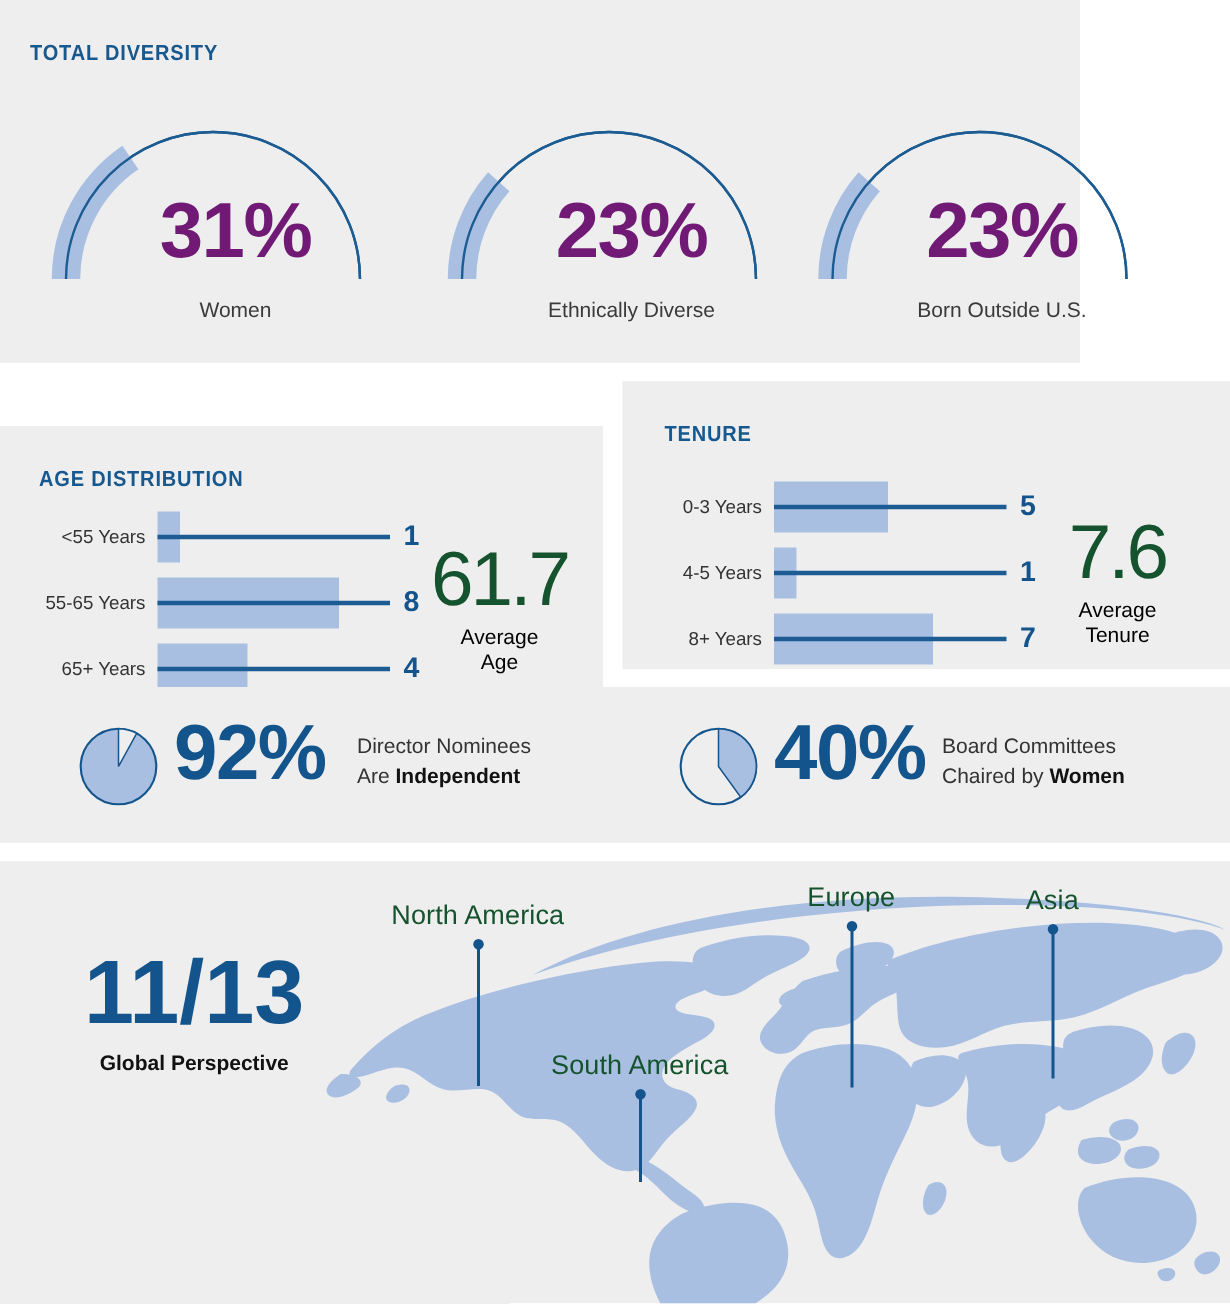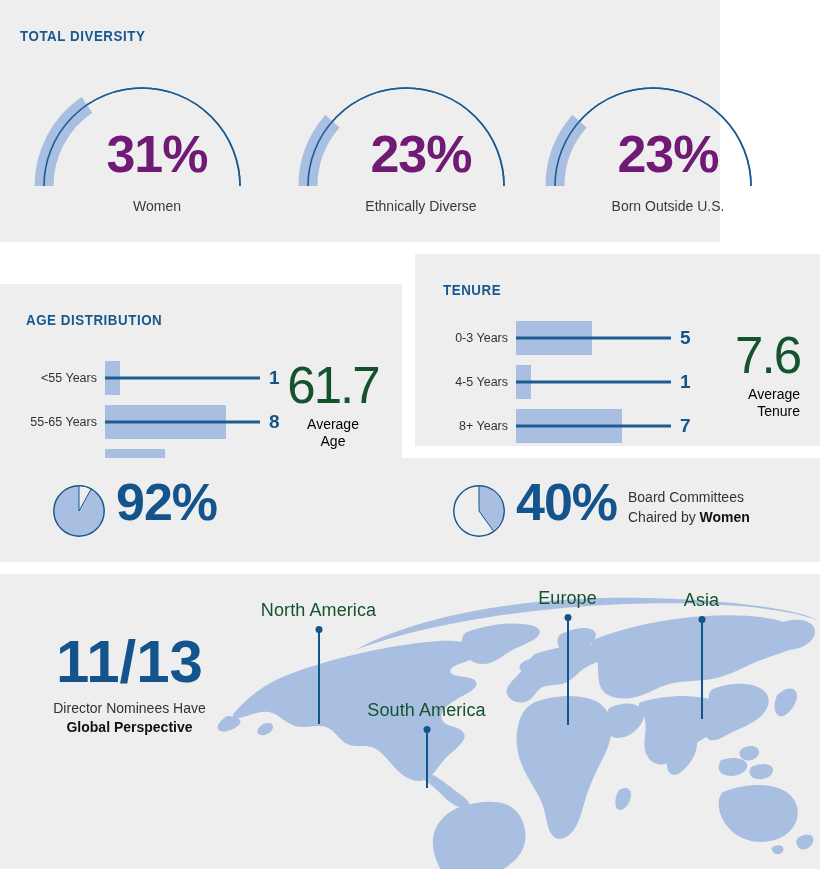--- a/index.html
+++ b/index.html
@@ -259,21 +259,21 @@
         </svg>
       </div>
       <div class="gauge-value">23%</div>
       <div class="gauge-label">Born Outside U.S.</div>
     </div>
   </div>
 
   <div class="panel" id="panel-age">
     <div class="section-title" style="left:26px; top:28px;">AGE DISTRIBUTION</div>
 
-    <div class="bars-block" id="age-bars" style="left:105px; top:72px; width:155px; height:132px;">
+    <div class="bars-block" id="age-bars" style="left:105px; top:52px; width:155px; height:132px;">
 
       <div class="bar-row" id="age-row-0" style="top:0px; width:155px;">
         <span class="bar-cat">&lt;55 Years</span>
         <span class="bar-fill" id="age-fill-0" style="width: 15px;"></span>
         <span class="bar-line" style="width:155px;"></span>
         <span class="bar-num">1</span>
       </div>
 
       <div class="bar-row" id="age-row-1" style="top:44px; width:155px;">
         <span class="bar-cat">55-65 Years</span>
@@ -319,39 +319,43 @@
       </div>
 
       <div class="bar-row" id="ten-row-2" style="top:88px; width:155px;">
         <span class="bar-cat">8+ Years</span>
         <span class="bar-fill" id="ten-fill-2" style="width: 106px;"></span>
         <span class="bar-line" style="width:155px;"></span>
         <span class="bar-num">7</span>
       </div>
     </div>
 
-    <div class="avg-block" style="left:275px; top:76px; width:110px;text-align:right;">
+    <div class="avg-block" style="left:275px; top:88px; width:110px;">
       <div class="avg-value">7.6</div>
       <div class="avg-label">
         <div>Average</div>
         <div>Tenure</div>
       </div>
     </div>
   </div>
 
   <div class="panel" id="panel-pies">
 
     <div class="pie-group" style="left:52px; width:330px;">
       <div class="pie-wrap">
         <svg width="54" height="54" viewBox="0 0 54 54">
           <circle cx="27" cy="27" r="25.2" fill="#a9bfe2" stroke="#14548c" stroke-width="1.4"></circle>
           <path id="pie0-slice" fill="#eeeeee" stroke="#14548c" stroke-width="1" d="M 27 27 L 27 1.8000000000000007 A 25.2 25.2 0 0 1 39.14 4.92 Z"></path>
         </svg>
       </div>
       <div class="pie-value">92%</div>
+      <div class="pie-text" style="left:186px;">
+        <div>Director Nominees</div>
+        <div><span>Are </span><b>Independent</b></div>
+      </div>
     </div>
 
     <div class="pie-group" style="left:452px; width:330px;">
       <div class="pie-wrap">
         <svg width="54" height="54" viewBox="0 0 54 54">
           <circle cx="27" cy="27" r="25.2" fill="#eeeeee" stroke="#14548c" stroke-width="1.4"></circle>
           <path id="pie1-slice" fill="#a9bfe2" stroke="#14548c" stroke-width="1" d="M 27 27 L 27 1.8000000000000007 A 25.2 25.2 0 0 1 41.81 47.39 Z"></path>
         </svg>
       </div>
       <div class="pie-value">40%</div>
@@ -360,21 +364,20 @@
         <div><span>Chaired by </span><b>Women</b></div>
       </div>
     </div>
   </div>
 
   <div class="panel" id="panel-map">
 
     <div class="global-block">
       <div class="global-value">11/13</div>
       <div class="global-text">
-        <div>Director Nominees Have</div>
         <div><b>Global Perspective</b></div>
       </div>
     </div>
 
     <div class="map-wrap">
       <svg width="615" height="285" viewBox="0 0 615 285">
         <g fill="#a9bfe2">
 
           <path d="M30,128 C44,112 60,100 80,92 C102,83 126,76 152,70 C178,64 206,59 233,57
                    C252,56 266,58 272,63 C277,68 272,74 260,78 C250,81 243,85 246,89

